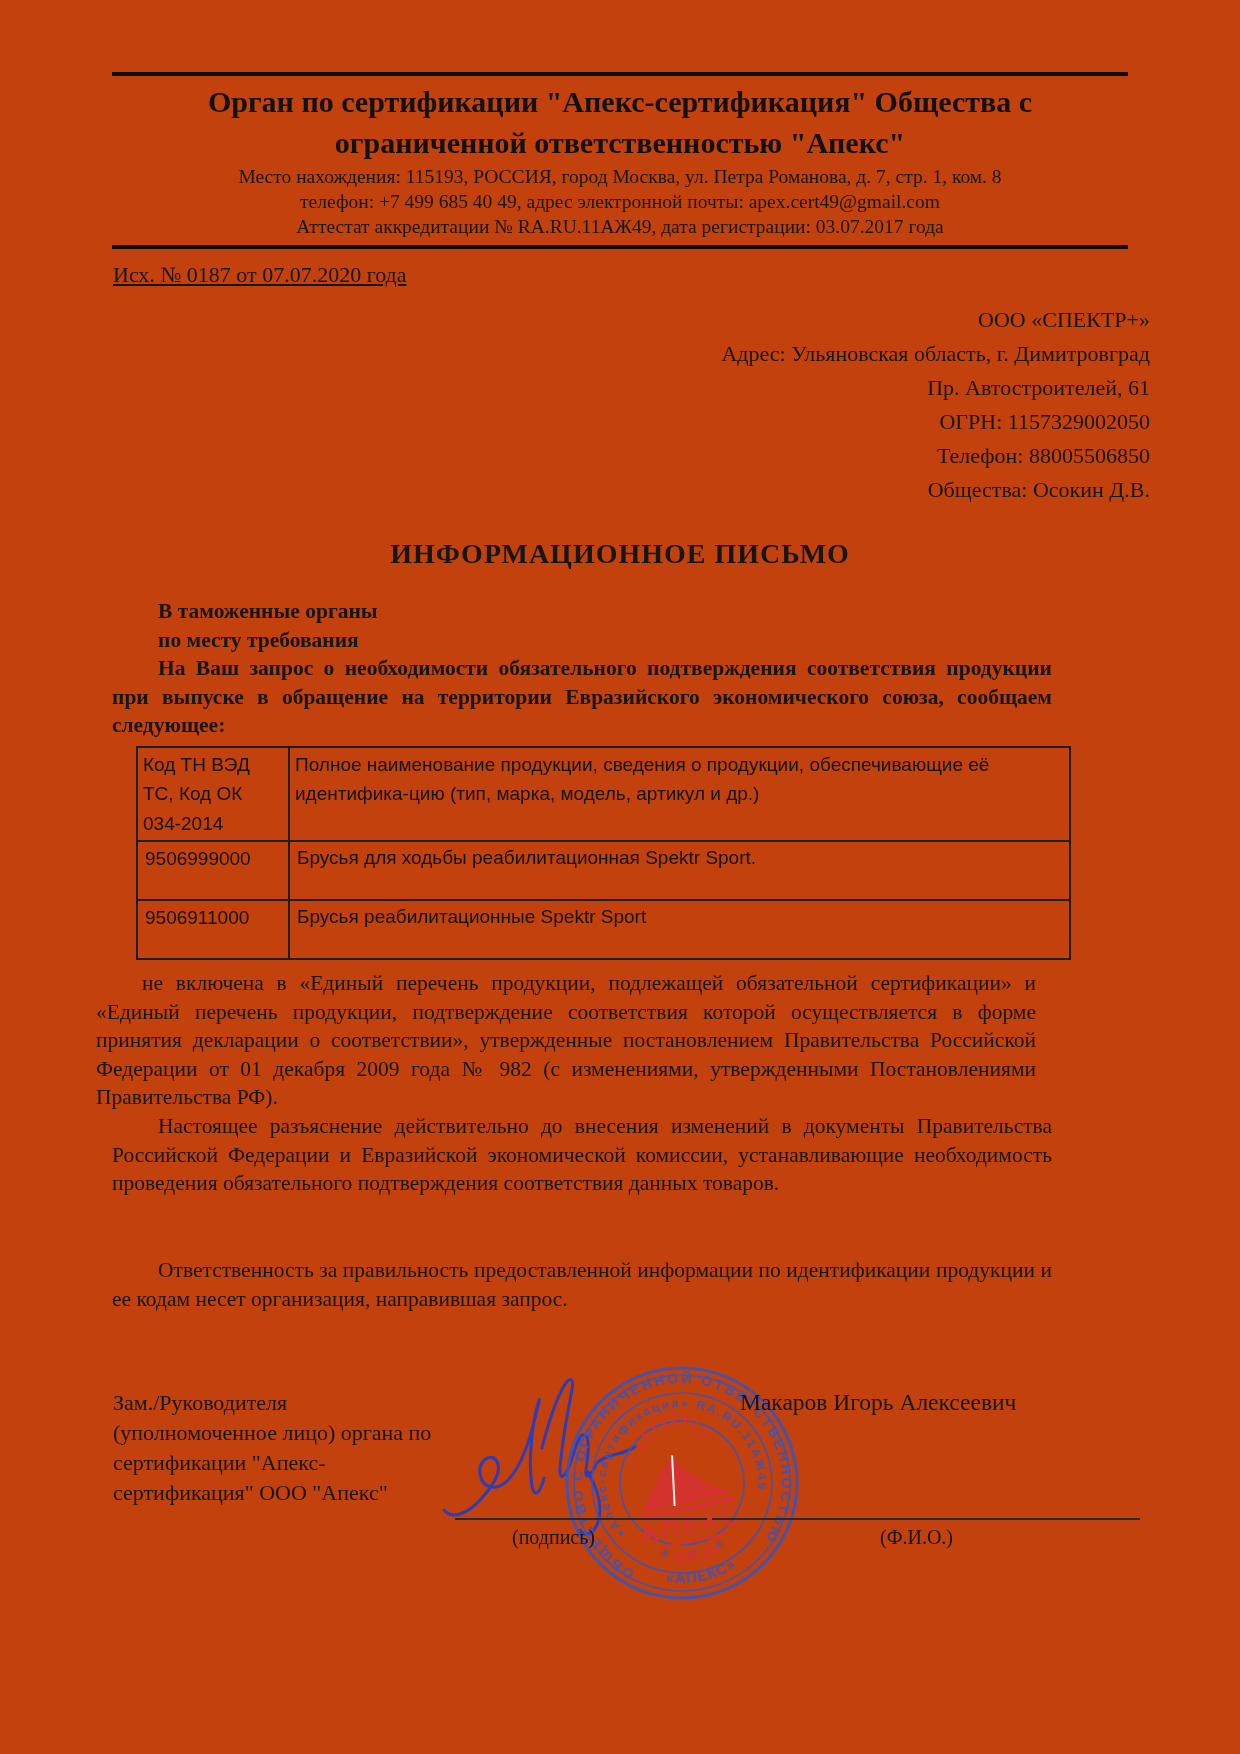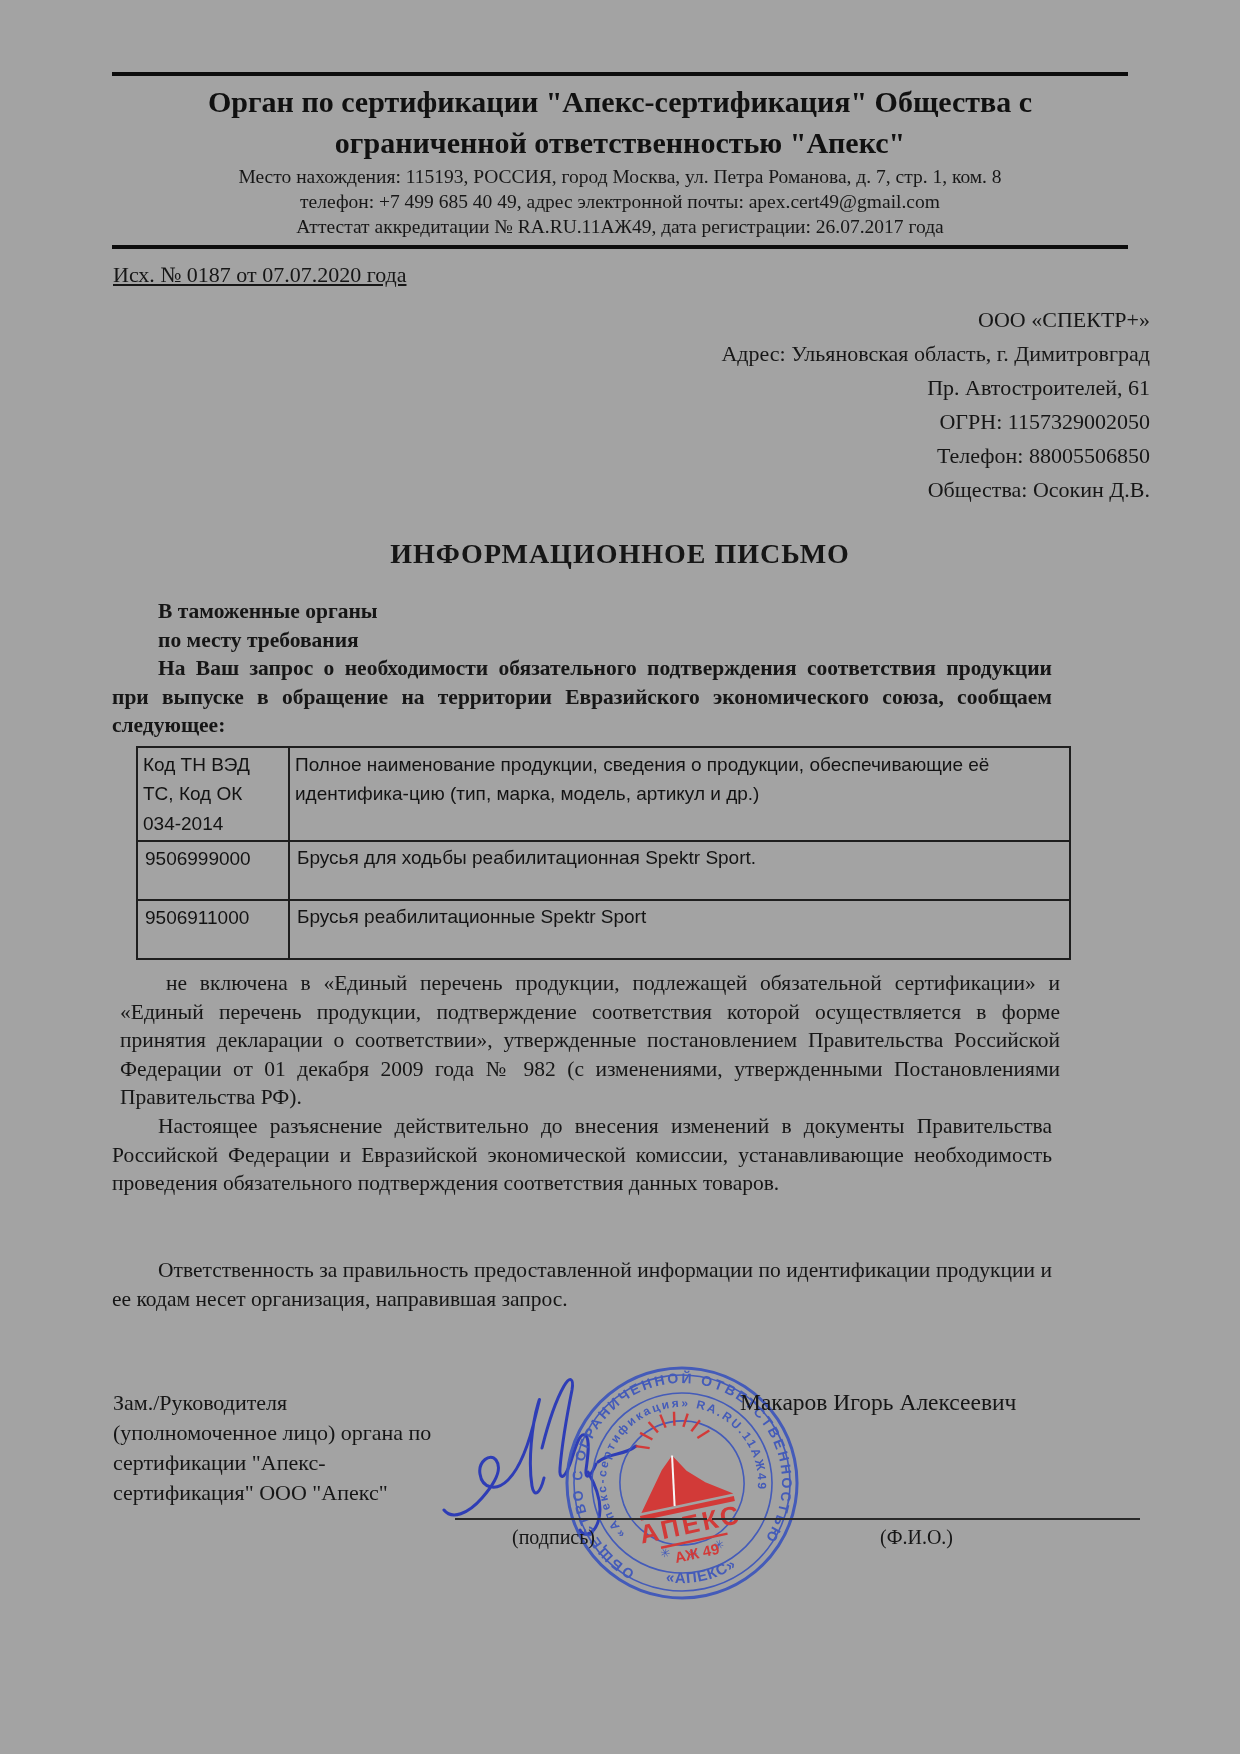--- a/index.html
+++ b/index.html
@@ -2,21 +2,21 @@
 <html lang="ru"><head>
 <meta charset="utf-8">
 <style>
   html,body{margin:0;padding:0;}
   body{
     width:1240px;height:1754px;
     background:#ffffff;
     font-family:"Liberation Serif", serif;
     color:#161616;
   }
-  .page{position:relative;width:1240px;height:1754px;overflow:hidden;background:#a3a3a3;}
+  .page{position:relative;width:1240px;height:1754px;overflow:hidden;background:#c2410c;}
 
   
   .letterhead{
     position:absolute;left:112px;top:72px;width:1016px;
     border-top:4px solid #0d0d0d;border-bottom:4px solid #0d0d0d;
     text-align:center;padding:5px 0 6px 0;
   }
   .letterhead h1{
     margin:0 6px;font-size:30px;font-weight:bold;line-height:1.38;color:#111;
   }
@@ -27,21 +27,21 @@
   .recipient{position:absolute;right:90px;top:303px;text-align:right;font-size:22px;line-height:34px;}
 
   .doc-title{
     position:absolute;left:112px;top:538px;width:1016px;text-align:center;
     font-size:28px;font-weight:bold;letter-spacing:1px;
   }
 
   .bodytext{font-size:21.5px;line-height:28.5px;text-align:justify;}
   .indent{text-indent:46px;}
   .intro-block{position:absolute;left:112px;top:597px;width:940px;font-weight:bold;}
-  .para1{position:absolute;left:120px;top:969px;width:940px;}
+  .para1{position:absolute;left:96px;top:969px;width:940px;}
   .para2{position:absolute;left:112px;top:1112px;width:940px;}
   .para3{position:absolute;left:112px;top:1256px;width:940px;}
 
   
   table.products{
     position:absolute;left:136px;top:746px;width:935px;
     border-collapse:collapse;table-layout:fixed;
     font-family:"Liberation Sans", sans-serif;font-size:19px;color:#131313;
   }
   table.products th, table.products td{
@@ -67,21 +67,21 @@
 </style>
 </head>
 <body>
 
 <div class="page">
 
   <div class="letterhead">
     <h1>Орган по сертификации "Апекс-сертификация" Общества с ограниченной ответственностью "Апекс"</h1>
     <div class="lh-sub">Место нахождения: 115193, РОССИЯ, город Москва, ул. Петра Романова, д. 7, стр. 1, ком. 8</div>
     <div class="lh-sub">телефон: +7 499 685 40 49, адрес электронной почты: apex.cert49@gmail.com</div>
-    <div class="lh-sub">Аттестат аккредитации № RA.RU.11АЖ49, дата регистрации: 26.07.2017 года</div>
+    <div class="lh-sub">Аттестат аккредитации № RA.RU.11АЖ49, дата регистрации: 03.07.2017 года</div>
   </div>
 
   <div class="ref-number">Исх. № 0187 от 07.07.2020 года</div>
 
   <div class="recipient">
     <div>ООО «СПЕКТР+»</div>
     <div>Адрес: Ульяновская область, г. Димитровград</div>
     <div>Пр. Автостроителей, 61</div>
     <div>ОГРН: 1157329002050</div>
     <div>Телефон: 88005506850</div>

